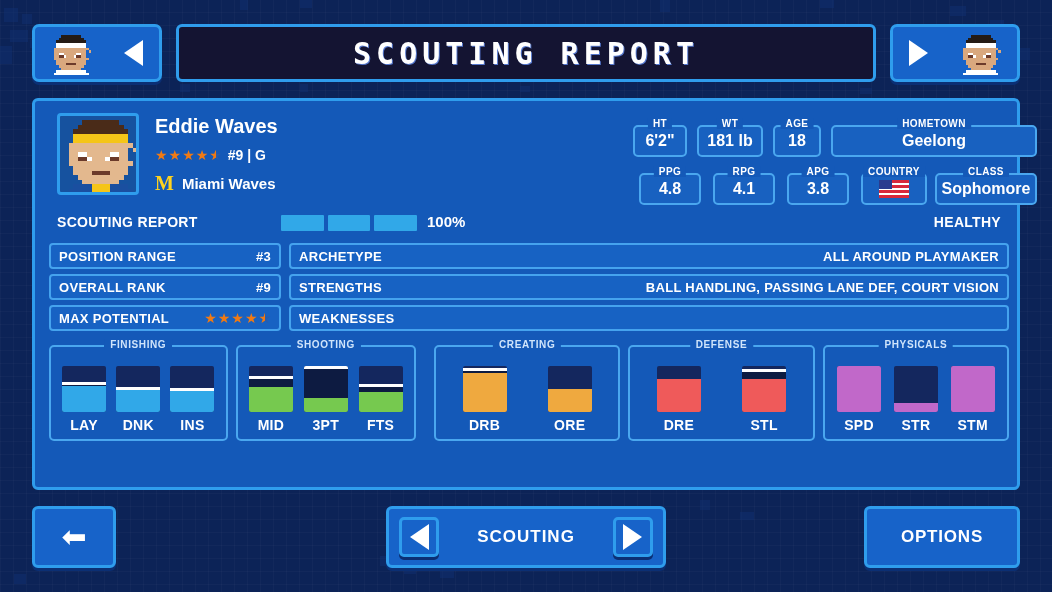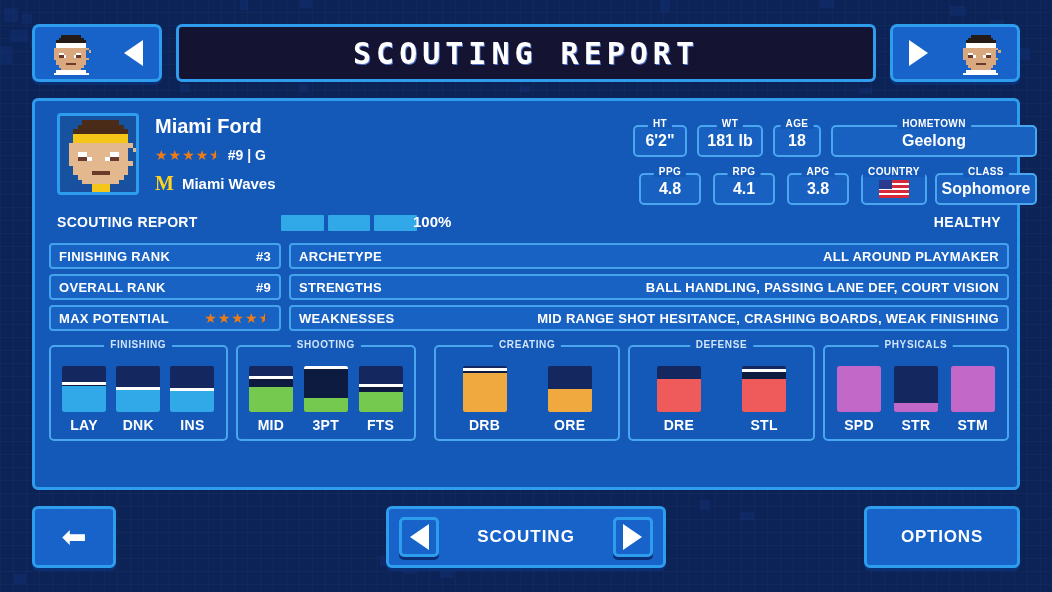--- a/index.html
+++ b/index.html
@@ -109,21 +109,21 @@
   .flag { width: 30px; height: 18px; position: relative; overflow: hidden; background: #fff; }
   .flag .stripe { position: absolute; left: 0; width: 100%; height: 2.57px; background: #d7283c; }
   .flag .canton { position: absolute; left: 0; top: 0; width: 13px; height: 9px; background: #2a3b8f; }
 
   
   #scout-head { position: absolute; left: 14px; top: 110px; width: 960px; height: 26px; }
   #scout-head-label { position: absolute; left: 8px; top: 3px; color: #fff; font-size: 14px; font-weight: bold; letter-spacing: .3px; }
   #progress { position: absolute; left: 232px; top: 4px; width: 136px; height: 16px; display: flex; gap: 4px; }
   .pseg { flex: 1; background: #0e3f8c; border-radius: 1px; }
   .pseg.on { background: #31a8e8; }
-  #progress-pct { position: absolute; left: 364px; top: 2px; color: #fff; font-size: 15px; font-weight: bold; }
+  #progress-pct { position: absolute; left: 378px; top: 2px; color: #fff; font-size: 15px; font-weight: bold; }
   #health { position: absolute; right: 8px; top: 3px; color: #fff; font-size: 14px; font-weight: bold; letter-spacing: .3px; }
 
   .inforow {
     position: absolute; height: 26px;
     background: #1762c3; border: 2px solid #45a3ee; border-radius: 4px;
     display: flex; align-items: center; justify-content: space-between;
     padding: 0 8px;
   }
   .inforow .k { color: #fff; font-size: 13px; font-weight: bold; letter-spacing: .3px; }
   .inforow .v { color: #fff; font-size: 13px; font-weight: bold; letter-spacing: .3px; }
@@ -810,21 +810,21 @@
             <div style="position: absolute; left: 32.2px; top: 69px; width: 4.6px; height: 4.6px; background: rgb(245, 197, 24);"></div>
             <div style="position: absolute; left: 36.8px; top: 69px; width: 4.6px; height: 4.6px; background: rgb(245, 197, 24);"></div>
             <div style="position: absolute; left: 41.4px; top: 69px; width: 4.6px; height: 4.6px; background: rgb(245, 197, 24);"></div>
             <div style="position: absolute; left: 46px; top: 69px; width: 4.6px; height: 4.6px; background: rgb(26, 79, 160);"></div>
             <div style="position: absolute; left: 50.6px; top: 69px; width: 4.6px; height: 4.6px; background: rgb(26, 79, 160);"></div>
             <div style="position: absolute; left: 55.2px; top: 69px; width: 4.6px; height: 4.6px; background: rgb(26, 79, 160);"></div>
             <div style="position: absolute; left: 59.8px; top: 69px; width: 4.6px; height: 4.6px; background: rgb(26, 79, 160);"></div>
             <div style="position: absolute; left: 64.4px; top: 69px; width: 4.6px; height: 4.6px; background: rgb(26, 79, 160);"></div>
           </div>
         </div>
-      <div id="player-name">Miami Ford</div>
+      <div id="player-name">Eddie Waves</div>
       <div id="rating-line">
         <span class="stars" id="player-stars">
             <span class="star">★</span>
             <span class="star">★</span>
             <span class="star">★</span>
             <span class="star">★</span>
             <span class="star half">★</span>
           </span>
         <span id="jersey-pos">#9 | G</span>
       </div>
@@ -886,21 +886,21 @@
           <span class="pseg on"></span>
           <span class="pseg on"></span>
           <span class="pseg on"></span>
         </span>
       <span id="progress-pct">100%</span>
       <span id="health">HEALTHY</span>
     </div>
 
     <div id="ranks-holder">
         <div class="inforow" style="left: 14px; top: 142px; width: 232px;">
-          <span class="k">FINISHING RANK</span>
+          <span class="k">POSITION RANGE</span>
           <span class="v">#3</span>
         </div>
         <div class="inforow" style="left: 14px; top: 173px; width: 232px;">
           <span class="k">OVERALL RANK</span>
           <span class="v">#9</span>
         </div>
         <div class="inforow" style="left: 14px; top: 204px; width: 232px;">
           <span class="k">MAX POTENTIAL</span>
           <span class="stars">
             <span class="star">★</span>
@@ -915,21 +915,20 @@
         <div class="inforow" style="left: 254px; top: 142px; width: 720px;">
           <span class="k">ARCHETYPE</span>
           <span class="v">ALL AROUND PLAYMAKER</span>
         </div>
         <div class="inforow" style="left: 254px; top: 173px; width: 720px;">
           <span class="k">STRENGTHS</span>
           <span class="v">BALL HANDLING, PASSING LANE DEF, COURT VISION</span>
         </div>
         <div class="inforow" style="left: 254px; top: 204px; width: 720px;">
           <span class="k">WEAKNESSES</span>
-          <span class="v">MID RANGE SHOT HESITANCE, CRASHING BOARDS, WEAK FINISHING</span>
         </div>
       </div>
 
     <div id="attrs">
         <div class="group" style="width: 182px;">
           <div class="group-label">FINISHING</div>
           <div class="attr">
             <div class="bar">
               <div class="fill" style="height: 56%; background: rgb(49, 168, 232);"></div>
               <div class="marker" style="bottom: calc(62% - 1.5px);"></div>

